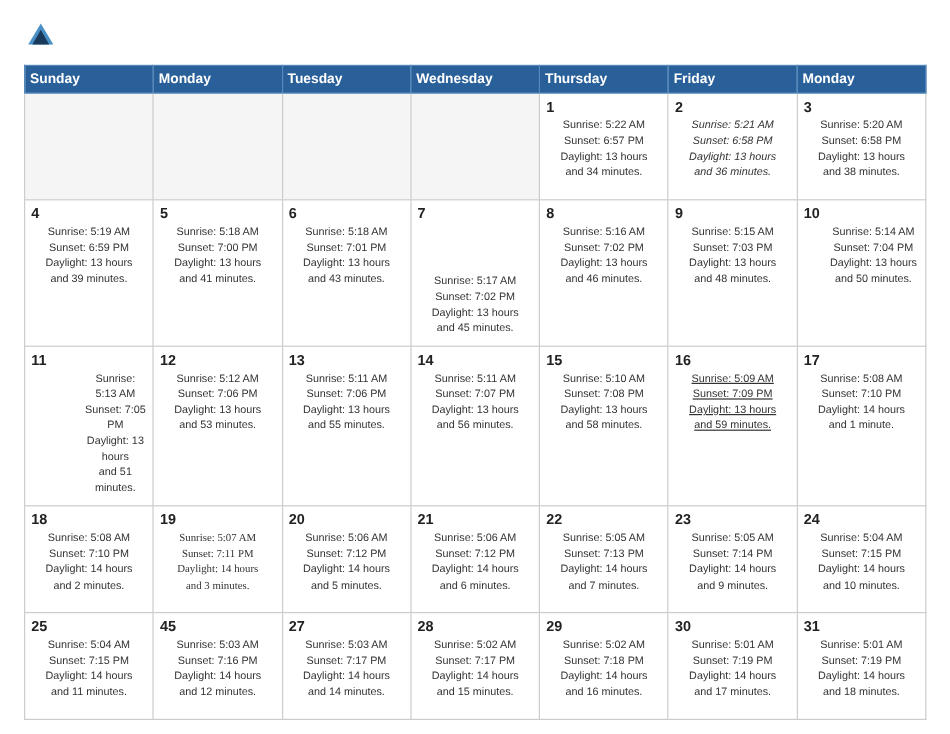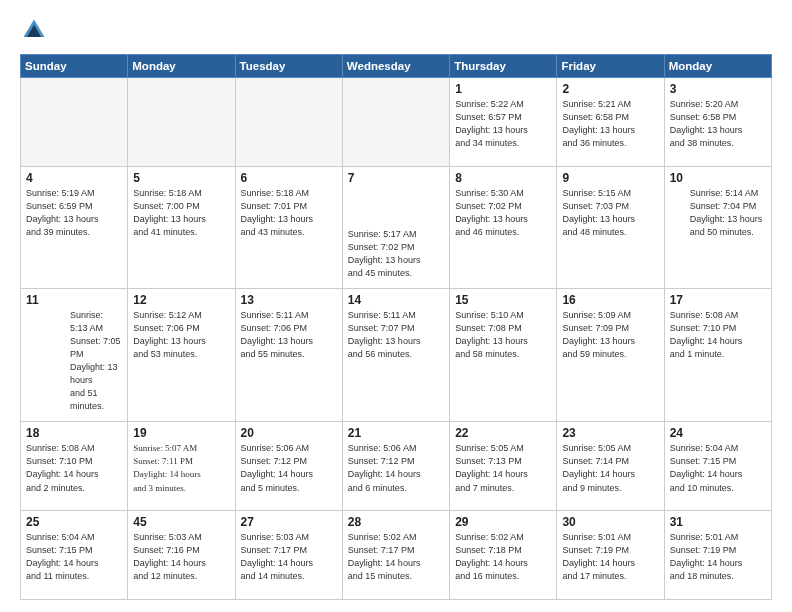--- a/index.html
+++ b/index.html
@@ -86,20 +86,21 @@
       font-size: 12px;
       font-weight: bold;
       color: #222;
       display: block;
       margin-bottom: 2px;
     }
     .calendar td .day-info {
       font-size: 9px;
       line-height: 1.45;
       color: #333;
+      text-align: center;
     }
   </style>
 </head>
 <body>
 
 <div class="page">
   <div class="header">
     <div class="logo">
       <svg class="logo-icon" viewBox="0 0 32 32">
         <polygon points="16,4 28,24 4,24" fill="#4a90c4"></polygon>
@@ -136,21 +137,21 @@
           <td class="empty"></td>
           <td>
             <span class="day-num">1</span>
             <div class="day-info" style="white-space: pre-line;">Sunrise: 5:22 AM
 Sunset: 6:57 PM
 Daylight: 13 hours
 and 34 minutes.</div>
           </td>
           <td>
             <span class="day-num">2</span>
-            <div class="day-info" style="white-space: pre-line;">Sunrise: 5:21 AM
+            <div class="day-info" style="white-space: pre-line; font-style: italic;">Sunrise: 5:21 AM
 Sunset: 6:58 PM
 Daylight: 13 hours
 and 36 minutes.</div>
           </td>
           <td>
             <span class="day-num">3</span>
             <div class="day-info" style="white-space: pre-line;">Sunrise: 5:20 AM
 Sunset: 6:58 PM
 Daylight: 13 hours
 and 38 minutes.</div>
@@ -180,21 +181,21 @@
           </td>
           <td>
             <span class="day-num">7</span>
             <div class="day-info" style="white-space: pre-line; margin-top: 43px;">Sunrise: 5:17 AM
 Sunset: 7:02 PM
 Daylight: 13 hours
 and 45 minutes.</div>
           </td>
           <td>
             <span class="day-num">8</span>
-            <div class="day-info" style="white-space: pre-line;">Sunrise: 5:30 AM
+            <div class="day-info" style="white-space: pre-line;">Sunrise: 5:16 AM
 Sunset: 7:02 PM
 Daylight: 13 hours
 and 46 minutes.</div>
           </td>
           <td>
             <span class="day-num">9</span>
             <div class="day-info" style="white-space: pre-line;">Sunrise: 5:15 AM
 Sunset: 7:03 PM
 Daylight: 13 hours
 and 48 minutes.</div>
@@ -238,21 +239,21 @@
           </td>
           <td>
             <span class="day-num">15</span>
             <div class="day-info" style="white-space: pre-line;">Sunrise: 5:10 AM
 Sunset: 7:08 PM
 Daylight: 13 hours
 and 58 minutes.</div>
           </td>
           <td>
             <span class="day-num">16</span>
-            <div class="day-info" style="white-space: pre-line;">Sunrise: 5:09 AM
+            <div class="day-info" style="white-space: pre-line; text-decoration: underline;">Sunrise: 5:09 AM
 Sunset: 7:09 PM
 Daylight: 13 hours
 and 59 minutes.</div>
           </td>
           <td>
             <span class="day-num">17</span>
             <div class="day-info" style="white-space: pre-line;">Sunrise: 5:08 AM
 Sunset: 7:10 PM
 Daylight: 14 hours
 and 1 minute.</div>

